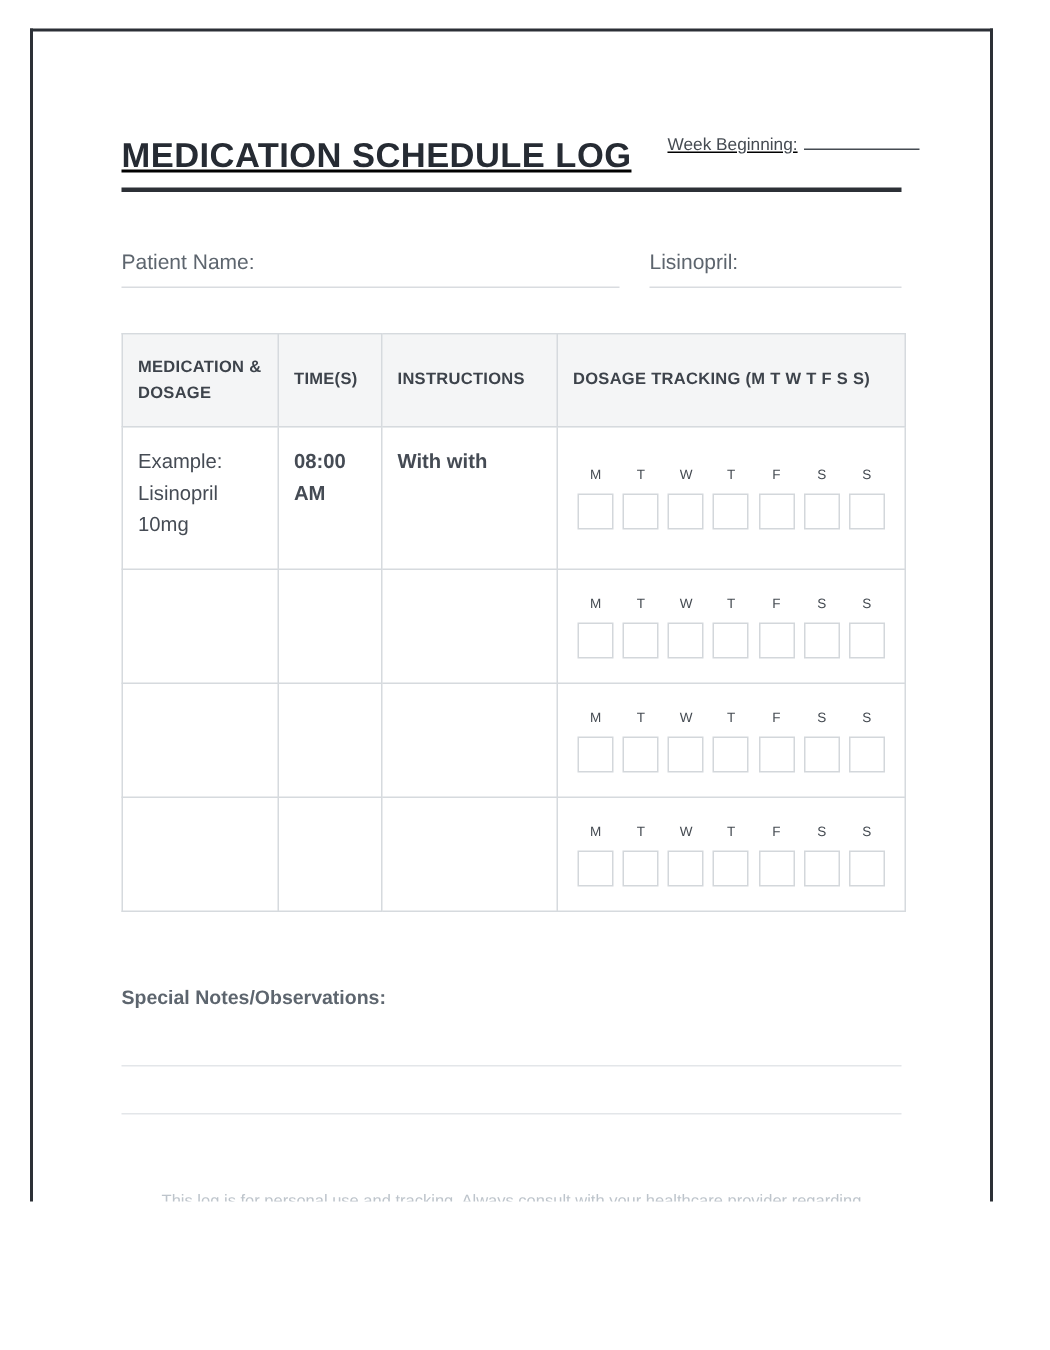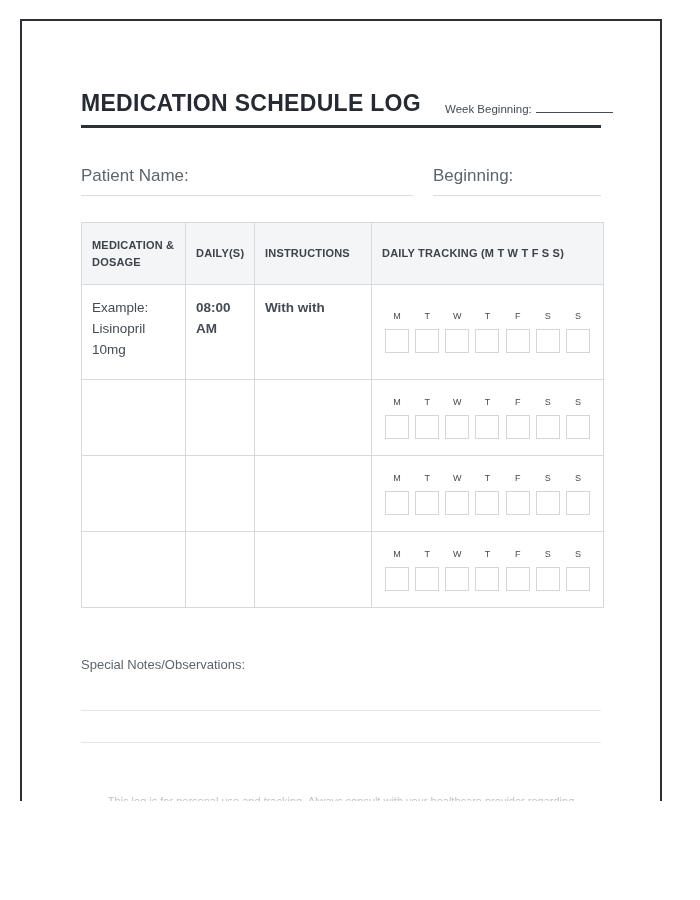--- a/index.html
+++ b/index.html
@@ -12,38 +12,38 @@
   .frame {
     position: absolute; left: 20px; top: 19px; width: 642px; height: 782px;
     background: #ffffff;
     border: 2px solid var(--frame-border, #2c3036);
     border-bottom: none;
     overflow: hidden;
   }
   
   .header {
     position: absolute; left: 59px; right: 59px; top: 69px;
-    display: flex; justify-content: space-between; align-items: flex-end;
+    display: flex; justify-content: space-between;  text-decoration: underline;
   }
   .title {
     font-size: 23px; font-weight: 700; letter-spacing: 0.3px;
     color: var(--title-text, #262b33); white-space: nowrap;
   }
   .week { font-size: 11.5px; color: var(--label-dark, #454b52); white-space: nowrap; padding-bottom: 2px; margin-left: 24px; }
   .week-blank {
     display: inline-block; width: 77px; height: 10px; margin-left: 4px;
     border-bottom: 1.5px solid var(--label-dark, #454b52);
   }
   .rule {
     position: absolute; left: 59px; right: 59px; top: 104px; height: 3px;
     background: var(--rule, #2c3036);
   }
   
   .fields { position: absolute; left: 59px; right: 59px; top: 145px; display: flex; gap: 20px; }
-  .field-label { display: block; font-size: 17px; color: var(--label-gray, #5d656e); }
+  .field-label { display: block; font-size: 14px; color: var(--label-gray, #5d656e); }
   .field-line { margin-top: 9px; height: 1px; background: var(--field-line, #d9dce0); }
   .field-patient { width: 332px; }
   .field-physician { flex: 1; }
   
   table.med-table {
     position: absolute; left: 59px; top: 201px; width: 522px;
     border-collapse: collapse; table-layout: fixed;
   }
   .med-table th, .med-table td { border: 1px solid var(--table-border, #d6dade); }
   .med-table th {
@@ -61,21 +61,21 @@
   .tracking { display: flex; }
   .day { flex: 1; display: flex; flex-direction: column; align-items: center; gap: 8px; }
   .day-letter { font-size: 9px; color: var(--label-dark, #4d545c); line-height: 10px; }
   .day-checkbox {
     width: 24px; height: 24px; background: #ffffff;
     border: 1px solid var(--checkbox-border, #d3d7db);
   }
   
   .notes-label {
     position: absolute; left: 59px; top: 636px;
-    font-size: 13px; font-weight: 400; color: var(--label-gray, #5d656e);
+    font-size: 13px; font-weight: 700; color: var(--label-gray, #5d656e);
   }
   .notes-line { position: absolute; left: 59px; right: 59px; height: 1px; background: var(--notes-line, #e3e6e9); }
   .notes-line-1 { top: 689px; }
   .notes-line-2 { top: 721px; }
   
   .footer {
     position: absolute; left: 0; right: 0; top: 773px;
     text-align: center; font-size: 11px; line-height: 14px;
     color: var(--footer-text, #bdc4cb);
   }
@@ -92,38 +92,38 @@
     </div>
   </div>
   <div class="rule"></div>
 
   <div class="fields">
     <div class="field-patient">
       <span class="field-label">Patient Name:</span>
       <div class="field-line"></div>
     </div>
     <div class="field-physician">
-      <span class="field-label">Beginning:</span>
+      <span class="field-label">Lisinopril:</span>
       <div class="field-line"></div>
     </div>
   </div>
 
   <table class="med-table">
     <colgroup>
       <col style="width:104px">
         <col style="width:69px">
         <col style="width:117px">
         <col style="width:232px">
     </colgroup>
     <thead>
       <tr>
         <th>MEDICATION &amp; DOSAGE</th>
-        <th>DAILY(S)</th>
+        <th>TIME(S)</th>
         <th>INSTRUCTIONS</th>
-        <th>DAILY TRACKING (M T W T F S S)</th>
+        <th>DOSAGE TRACKING (M T W T F S S)</th>
       </tr>
     </thead>
     <tbody>
       <tr class="row-example">
         <td class="cell-med">Example: Lisinopril 10mg</td>
         <td class="cell-time">08:00 AM</td>
         <td class="cell-ins">With with</td>
         <td class="cell-track">
           <div class="tracking">
               <div class="day">

